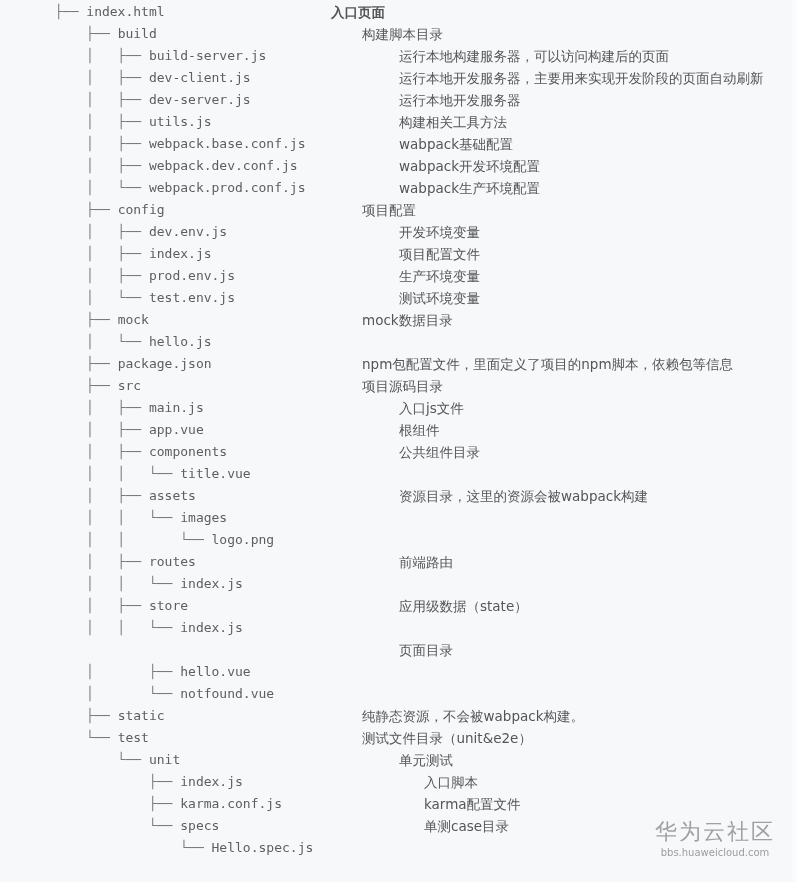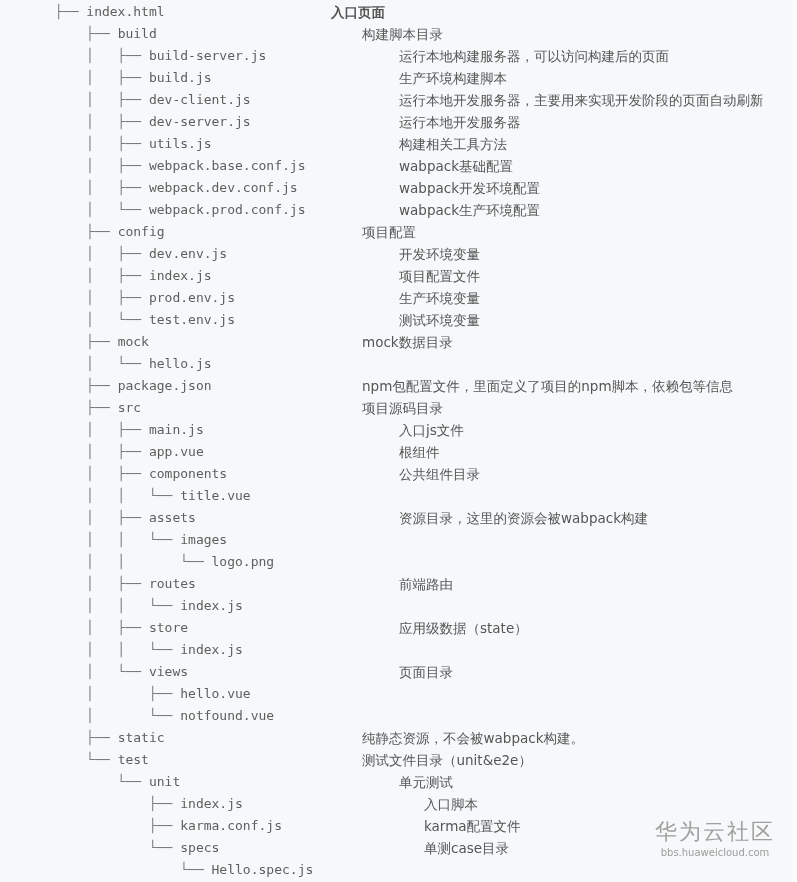--- a/index.html
+++ b/index.html
@@ -41,21 +41,20 @@
   </style>
 </head>
 <body>
 
 <div class="edge"></div>
 
 <div class="code" id="code">
     <div class="row"><span class="tree"><span class="prefix">├── </span><span class="name">index.html</span></span><span class="cmt l0">入口页面</span></div>
     <div class="row"><span class="tree"><span class="prefix">    ├── </span><span class="name">build</span></span><span class="cmt l1">构建脚本目录</span></div>
     <div class="row"><span class="tree"><span class="prefix">    │   ├── </span><span class="name">build-server.js</span></span><span class="cmt l2">运行本地构建服务器，可以访问构建后的页面</span></div>
-    <div class="row"><span class="tree"><span class="prefix">    │   ├── </span><span class="name">build.js</span></span><span class="cmt l2">生产环境构建脚本</span></div>
     <div class="row"><span class="tree"><span class="prefix">    │   ├── </span><span class="name">dev-client.js</span></span><span class="cmt l2">运行本地开发服务器，主要用来实现开发阶段的页面自动刷新</span></div>
     <div class="row"><span class="tree"><span class="prefix">    │   ├── </span><span class="name">dev-server.js</span></span><span class="cmt l2">运行本地开发服务器</span></div>
     <div class="row"><span class="tree"><span class="prefix">    │   ├── </span><span class="name">utils.js</span></span><span class="cmt l2">构建相关工具方法</span></div>
     <div class="row"><span class="tree"><span class="prefix">    │   ├── </span><span class="name">webpack.base.conf.js</span></span><span class="cmt l2">wabpack基础配置</span></div>
     <div class="row"><span class="tree"><span class="prefix">    │   ├── </span><span class="name">webpack.dev.conf.js</span></span><span class="cmt l2">wabpack开发环境配置</span></div>
     <div class="row"><span class="tree"><span class="prefix">    │   └── </span><span class="name">webpack.prod.conf.js</span></span><span class="cmt l2">wabpack生产环境配置</span></div>
     <div class="row"><span class="tree"><span class="prefix">    ├── </span><span class="name">config</span></span><span class="cmt l1">项目配置</span></div>
     <div class="row"><span class="tree"><span class="prefix">    │   ├── </span><span class="name">dev.env.js</span></span><span class="cmt l2">开发环境变量</span></div>
     <div class="row"><span class="tree"><span class="prefix">    │   ├── </span><span class="name">index.js</span></span><span class="cmt l2">项目配置文件</span></div>
     <div class="row"><span class="tree"><span class="prefix">    │   ├── </span><span class="name">prod.env.js</span></span><span class="cmt l2">生产环境变量</span></div>
@@ -68,21 +67,21 @@
     <div class="row"><span class="tree"><span class="prefix">    │   ├── </span><span class="name">app.vue</span></span><span class="cmt l2">根组件</span></div>
     <div class="row"><span class="tree"><span class="prefix">    │   ├── </span><span class="name">components</span></span><span class="cmt l2">公共组件目录</span></div>
     <div class="row"><span class="tree"><span class="prefix">    │   │   └── </span><span class="name">title.vue</span></span></div>
     <div class="row"><span class="tree"><span class="prefix">    │   ├── </span><span class="name">assets</span></span><span class="cmt l2">资源目录，这里的资源会被wabpack构建</span></div>
     <div class="row"><span class="tree"><span class="prefix">    │   │   └── </span><span class="name">images</span></span></div>
     <div class="row"><span class="tree"><span class="prefix">    │   │       └── </span><span class="name">logo.png</span></span></div>
     <div class="row"><span class="tree"><span class="prefix">    │   ├── </span><span class="name">routes</span></span><span class="cmt l2">前端路由</span></div>
     <div class="row"><span class="tree"><span class="prefix">    │   │   └── </span><span class="name">index.js</span></span></div>
     <div class="row"><span class="tree"><span class="prefix">    │   ├── </span><span class="name">store</span></span><span class="cmt l2">应用级数据（state）</span></div>
     <div class="row"><span class="tree"><span class="prefix">    │   │   └── </span><span class="name">index.js</span></span></div>
-    <div class="row"><span class="tree"><span class="prefix">    │   └── </span><span class="name">views</span></span><span class="cmt l2">页面目录</span></div>
+    <div class="row"><span class="cmt l2">页面目录</span></div>
     <div class="row"><span class="tree"><span class="prefix">    │       ├── </span><span class="name">hello.vue</span></span></div>
     <div class="row"><span class="tree"><span class="prefix">    │       └── </span><span class="name">notfound.vue</span></span></div>
     <div class="row"><span class="tree"><span class="prefix">    ├── </span><span class="name">static</span></span><span class="cmt l1">纯静态资源，不会被wabpack构建。</span></div>
     <div class="row"><span class="tree"><span class="prefix">    └── </span><span class="name">test</span></span><span class="cmt l1">测试文件目录（unit&amp;e2e）</span></div>
     <div class="row"><span class="tree"><span class="prefix">        └── </span><span class="name">unit</span></span><span class="cmt l2">单元测试</span></div>
     <div class="row"><span class="tree"><span class="prefix">            ├── </span><span class="name">index.js</span></span><span class="cmt l3">入口脚本</span></div>
     <div class="row"><span class="tree"><span class="prefix">            ├── </span><span class="name">karma.conf.js</span></span><span class="cmt l3">karma配置文件</span></div>
     <div class="row"><span class="tree"><span class="prefix">            └── </span><span class="name">specs</span></span><span class="cmt l3">单测case目录</span></div>
     <div class="row"><span class="tree"><span class="prefix">                └── </span><span class="name">Hello.spec.js</span></span></div>
   </div>

